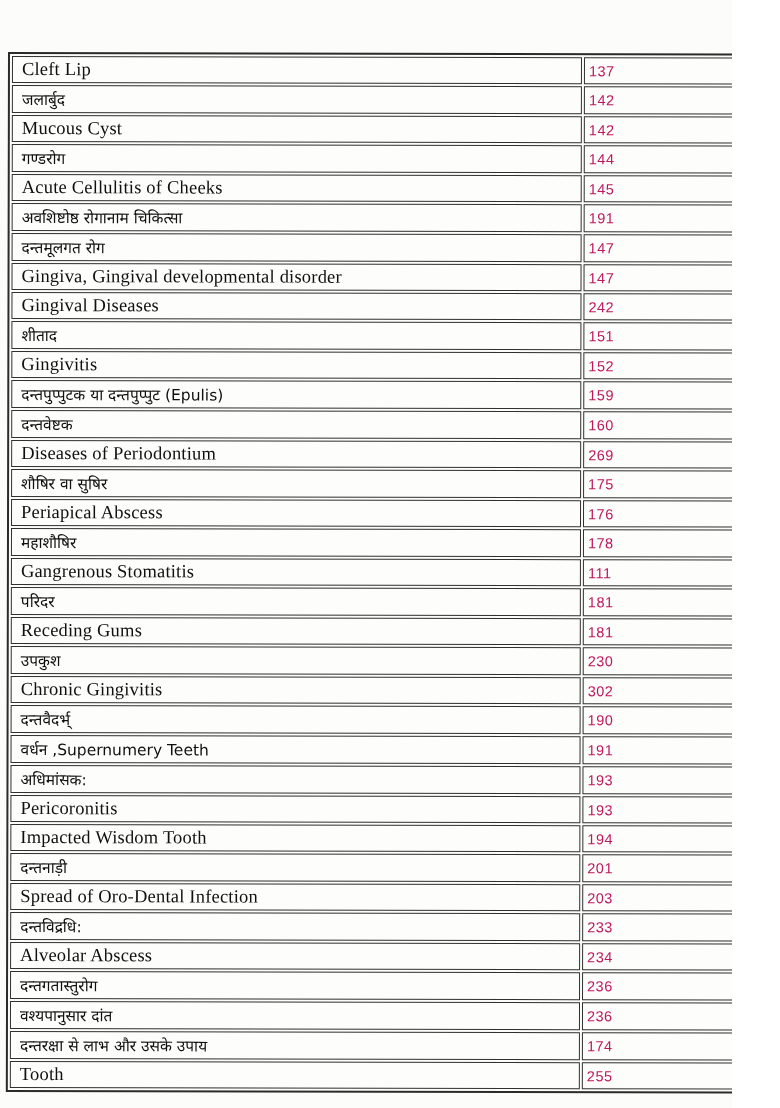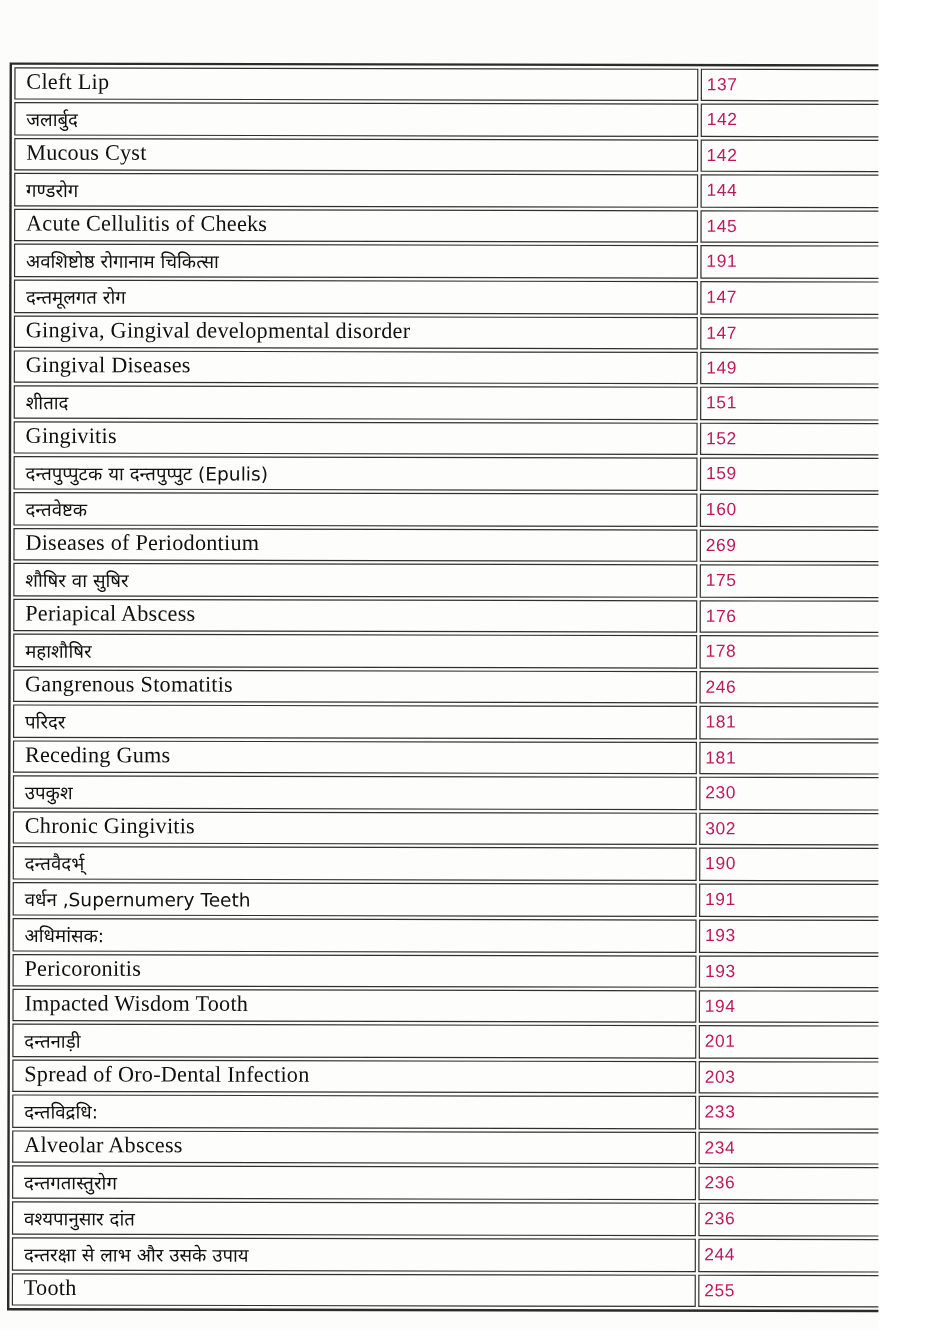--- a/index.html
+++ b/index.html
@@ -92,21 +92,21 @@
       <tr class="hi">
           <td class="t">दन्तमूलगत रोग</td>
           <td class="p">147</td>
         </tr>
       <tr class="en">
           <td class="t">Gingiva, Gingival developmental disorder</td>
           <td class="p">147</td>
         </tr>
       <tr class="en">
           <td class="t">Gingival Diseases</td>
-          <td class="p">149</td>
+          <td class="p">242</td>
         </tr>
       <tr class="hi">
           <td class="t">शीताद</td>
           <td class="p">151</td>
         </tr>
       <tr class="en">
           <td class="t">Gingivitis</td>
           <td class="p">152</td>
         </tr>
       <tr class="hi">
@@ -128,21 +128,21 @@
       <tr class="en">
           <td class="t">Periapical Abscess</td>
           <td class="p">176</td>
         </tr>
       <tr class="hi">
           <td class="t">महाशौषिर</td>
           <td class="p">178</td>
         </tr>
       <tr class="en">
           <td class="t">Gangrenous Stomatitis</td>
-          <td class="p">246</td>
+          <td class="p">111</td>
         </tr>
       <tr class="hi">
           <td class="t">परिदर</td>
           <td class="p">181</td>
         </tr>
       <tr class="en">
           <td class="t">Receding Gums</td>
           <td class="p">181</td>
         </tr>
       <tr class="hi">
@@ -192,21 +192,21 @@
       <tr class="hi">
           <td class="t">दन्तगतास्तुरोग</td>
           <td class="p">236</td>
         </tr>
       <tr class="hi">
           <td class="t">वश्यपानुसार दांत</td>
           <td class="p">236</td>
         </tr>
       <tr class="hi">
           <td class="t">दन्तरक्षा से लाभ और उसके उपाय</td>
-          <td class="p">244</td>
+          <td class="p">174</td>
         </tr>
       <tr class="en">
           <td class="t">Tooth</td>
           <td class="p">255</td>
         </tr>
     </tbody>
   </table>
 </div>
 
 </body></html>

